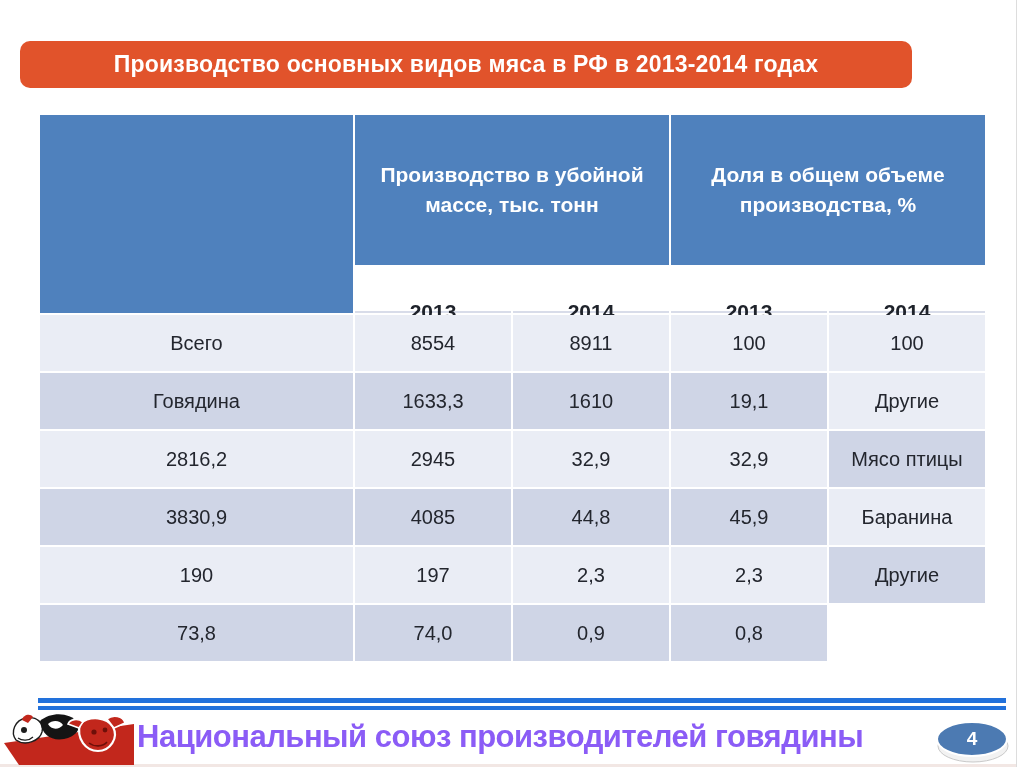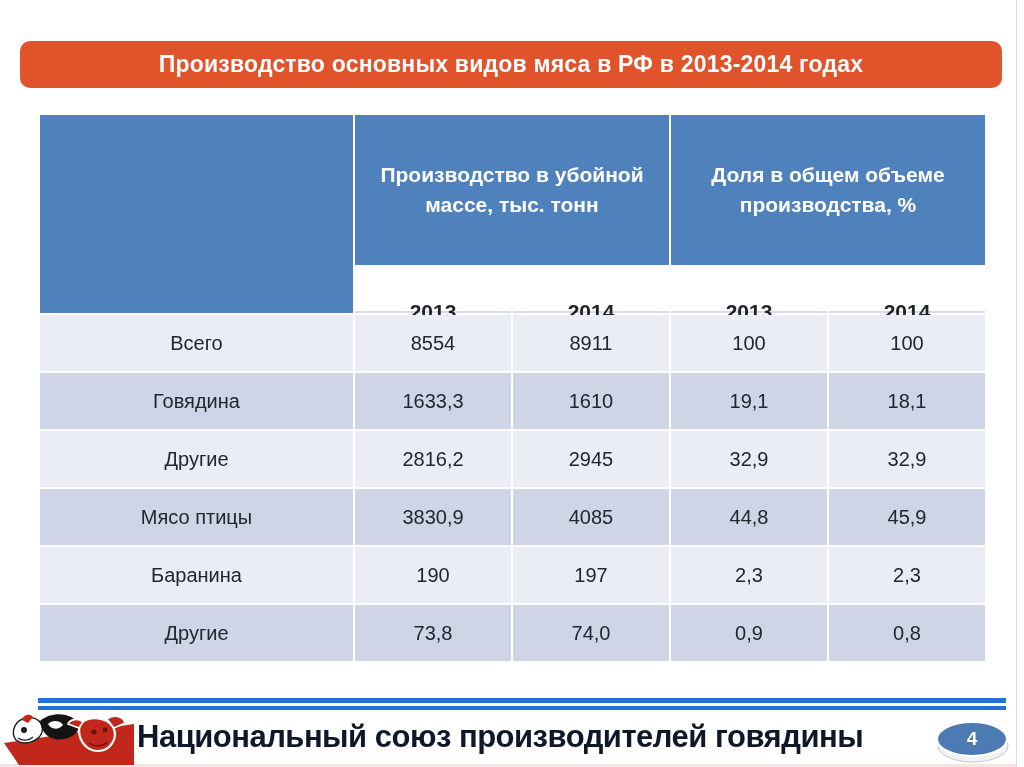--- a/index.html
+++ b/index.html
@@ -5,21 +5,21 @@
   html,body{margin:0;padding:0;background:#fff;}
   .slide{
     position:relative;width:1024px;height:767px;background:#ffffff;overflow:hidden;
     font-family:"Liberation Sans","DejaVu Sans",sans-serif;
   }
   .edge-right{position:absolute;left:1016px;top:0;width:1px;height:767px;background:#dddddd;}
   .edge-bottom{position:absolute;left:0;bottom:0;width:1016px;height:3px;background:#f2e7e4;}
 
   
   .title-banner{
-    position:absolute;left:20px;top:41px;width:982px;height:47px;border-radius:10px;
+    position:absolute;left:20px;top:41px;width:892px;height:47px;border-radius:10px;
     background:#e1532b;display:flex;align-items:center;justify-content:center;
   }
   .title-banner span{color:#ffffff;font-weight:bold;font-size:23px;letter-spacing:.2px;}
 
   
   .meat-table{
     position:absolute;left:40px;top:115px;width:945px;
     display:grid;background:#ffffff;gap:2px;
     grid-template-columns:313px 156px 156px 156px 156px;
     grid-template-rows:150px 46px repeat(6,56px);
@@ -34,21 +34,21 @@
   .band-dark{background:#cfd5e6;}
 
   
   .footer-line{position:absolute;left:38px;top:698px;width:968px;height:12px;}
   .footer-line .l1{height:5px;background:#2271db;}
   .footer-line .l2{height:3px;background:#ffffff;}
   .footer-line .l3{height:4px;background:#2271db;}
   .logo{position:absolute;left:4px;top:708px;width:130px;height:57px;}
   .org-name{
     position:absolute;left:137px;top:719px;width:800px;
-    color:#0f172a;font-weight:bold;font-size:31px;letter-spacing:-.5px;white-space:nowrap;
+    color:#8b5cf6;font-weight:bold;font-size:31px;letter-spacing:-.5px;white-space:nowrap;
   }
   .page-badge{position:absolute;left:936px;top:720px;width:74px;height:44px;}
   .page-badge .num{
     position:absolute;left:0;top:2px;width:72px;height:34px;
     display:flex;align-items:center;justify-content:center;
     color:#ffffff;font-size:19px;font-weight:bold;
   }
 </style>
 </head>
 <body>
@@ -75,21 +75,20 @@
     <div class="cell band-light">Всего</div>
     <div class="cell band-light">8554</div>
     <div class="cell band-light">8911</div>
     <div class="cell band-light">100</div>
     <div class="cell band-light">100</div>
 
     <div class="cell band-dark">Говядина</div>
     <div class="cell band-dark">1633,3</div>
     <div class="cell band-dark">1610</div>
     <div class="cell band-dark">19,1</div>
-    <div class="cell band-dark">18,1</div>
 
     <div class="cell band-light">Другие</div>
     <div class="cell band-light">2816,2</div>
     <div class="cell band-light">2945</div>
     <div class="cell band-light">32,9</div>
     <div class="cell band-light">32,9</div>
 
     <div class="cell band-dark">Мясо птицы</div>
     <div class="cell band-dark">3830,9</div>
     <div class="cell band-dark">4085</div>

